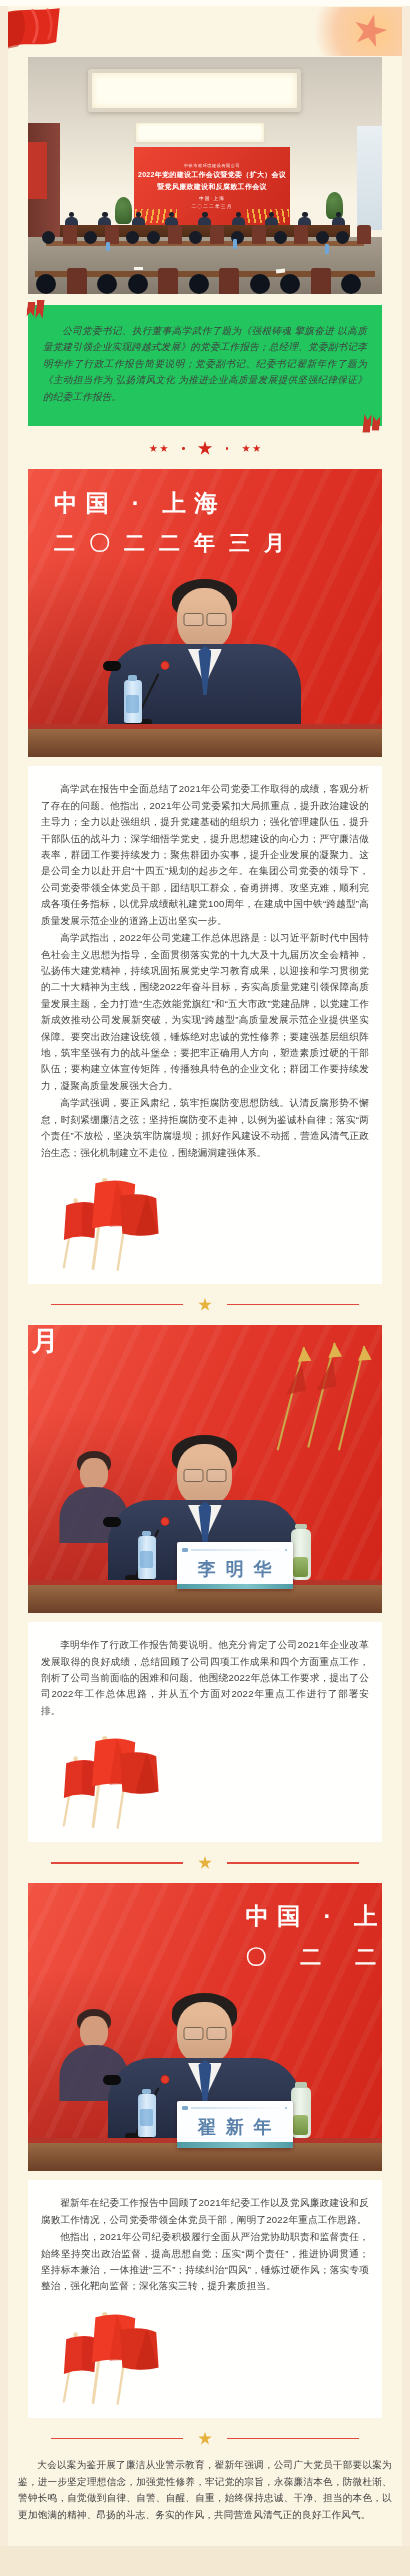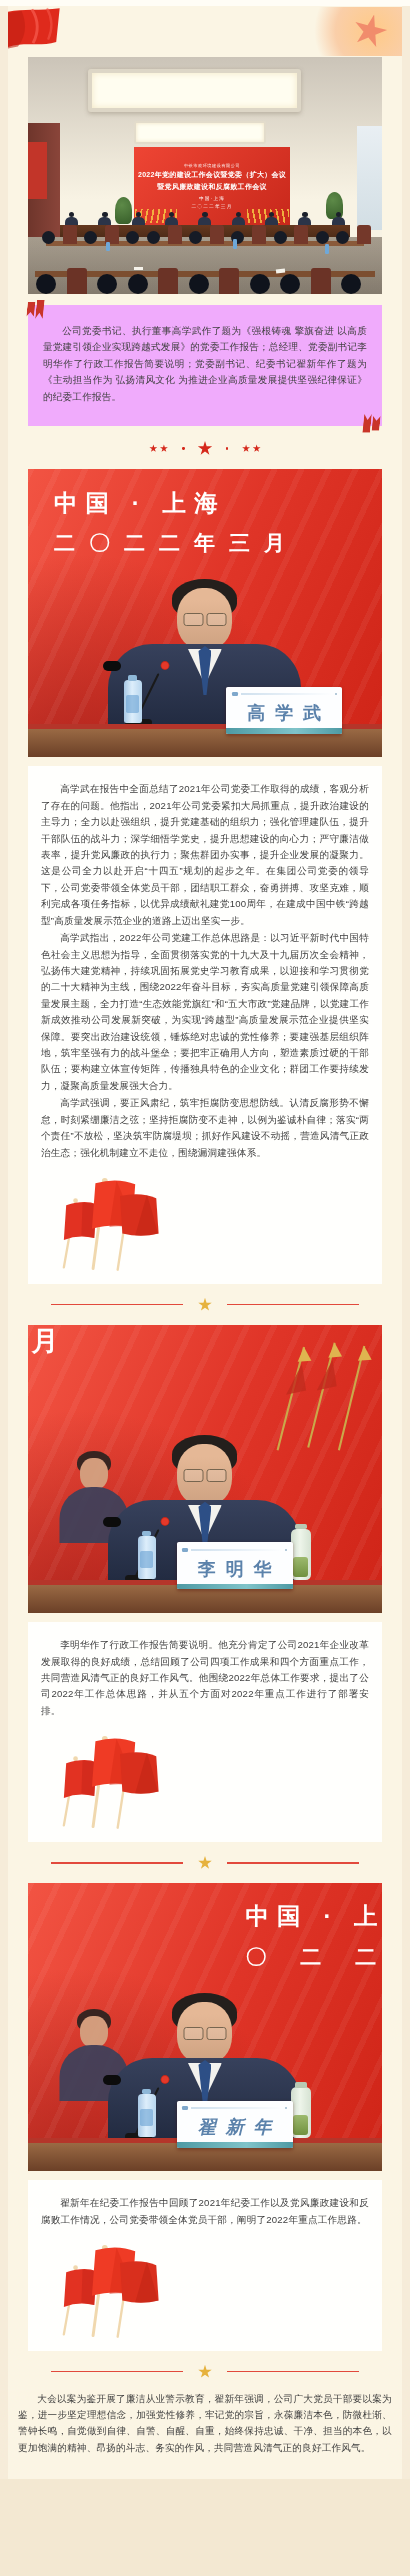--- a/index.html
+++ b/index.html
@@ -59,21 +59,21 @@
   .ah{border-radius:50%;background:#161b26;flex:0 0 auto;}
   .aud1 .ah{width:13px;height:13px;} .aud2 .ah{width:20px;height:20px;background:#0f131c;}
   .ac{flex:0 0 auto;background:#74382a;border-radius:2.9px 2.9px 0 0;}
   .aud1 .ac{width:14px;height:18.7px;} .aud2 .ac{width:20px;height:26px;background:#6b3326;}
   .paper{position:absolute;width:9.3px;height:3.5px;background:#f5f2ea;}
   .pp1{left:30%;bottom:10%;} .pp2{left:70%;bottom:9%;transform:rotate(-6deg);}
   .mt-bottle{position:absolute;width:4.1px;height:9.3px;border-radius:1.2px;background:#6fa8d8;}
   .bt1{left:22%;bottom:18%;} .bt2{left:58%;bottom:19%;} .bt3{left:84%;bottom:17%;}
 
   
-  .quote-box{margin:11.7px 20.4px 0;background:#f0abfc;position:relative;padding:17.5px 15px 21px;box-sizing:border-box;}
+  .quote-box{margin:11.7px 20.4px 0;background:#22c55e;position:relative;padding:17.5px 15px 21px;box-sizing:border-box;font-style:italic;}
   .quote-box .para{margin:0;}
   .qmark{position:absolute;width:20px;height:18.7px;}
   .qmark i{position:absolute;background:#c93529;display:block;transform:skewX(-6deg);
     clip-path:polygon(0 0,100% 0,100% 100%,50% 68%,0 100%);}
   .qmark i:first-child{left:0;top:2.3px;width:7.6px;height:14.6px;}
   .qmark i:last-child{left:9.3px;top:0;width:7.6px;height:18.7px;}
   .qm-tl{left:-1.2px;top:-5.3px;}
   .qm-br{right:2.3px;bottom:-7px;transform:rotate(180deg);}
 
   
@@ -125,21 +125,21 @@
     background:#27221f;border-radius:50% 50% 40% 40%;}
   .person-bg .bg-face{position:absolute;left:50%;top:7px;width:28px;height:32px;transform:translateX(-50%);
     background:#d3a785;border-radius:45%;}
   .person-bg .bg-body{position:absolute;left:50%;bottom:0;width:69px;height:56px;transform:translateX(-50%);
     background:#39415c;border-radius:32px 32px 0 0;}
   .desk{position:absolute;left:0;right:0;bottom:0;height:33px;}
   .desk-cloth{height:5.3px;background:#b5352a;}
   .desk-wood{height:27.5px;background:linear-gradient(180deg,#9a6a44,#6b4027);}
   .namecard{position:absolute;bottom:23.4px;width:116px;height:47px;background:#fdfeff;border-radius:1.8px;
     box-shadow:0 1.8px 3.5px rgba(80,10,5,.4);display:flex;flex-direction:column;overflow:hidden;}
-  .nc-gao{left:56%;} .nc-li{left:42%;} .nc-zhai{left:42%;font-style:italic;}
+  .nc-gao{left:56%;} .nc-li{left:42%;} .nc-zhai{left:42%;}
   .nc-top{height:10px;display:flex;align-items:center;gap:2.9px;padding:2.3px 5.3px 0;}
   .nc-logo{width:6.4px;height:4.1px;background:#7fa8cc;border-radius:1.2px;}
   .nc-line{flex:1;height:2.3px;background:linear-gradient(90deg,#cfe0ee,rgba(207,224,238,0));}
   .nc-dot{width:2.3px;height:2.3px;border-radius:50%;background:#9db8cc;}
   .nc-name{flex:1;display:flex;align-items:center;justify-content:center;font-size:18px;color:#5b82ab;
     font-weight:bold;letter-spacing:.55em;text-indent:.55em;}
   .nc-band{height:5.8px;background:linear-gradient(90deg,#4e9aa4,#7fc3c9 60%,#4e9aa4);}
   .mic{position:absolute;bottom:33px;left:20%;width:64px;height:64px;}
   .mic-stem{position:absolute;left:34px;bottom:0;width:2.3px;height:56px;background:#1a1a1a;
     border-radius:1.8px;transform:rotate(26deg);transform-origin:bottom;}
@@ -328,33 +328,24 @@
       <div class="mic">
         <span class="mic-stem"></span>
           <span class="mic-head"></span>
           <span class="mic-base"></span>
       </div>
       <span class="bottle bo-gao"></span>
       <div class="desk">
           <div class="desk-cloth"></div>
           <div class="desk-wood"></div>
         </div>
-      <div class="namecard nc-gao">
-        <div class="nc-top">
-            <span class="nc-logo"></span>
-            <span class="nc-line"></span>
-            <span class="nc-dot"></span>
-          </div>
-        <div class="nc-name">高学武</div>
-        <div class="nc-band"></div>
-      </div>
     </figure>
 
     <section class="white-box">
-      <p class="para">高学武在报告中全面总结了2021年公司党委工作取得的成绩，客观分析了存在的问题。他指出，2021年公司党委紧扣大局抓重点，提升政治建设的主导力；全力以赴强组织，提升党建基础的组织力；强化管理建队伍，提升干部队伍的战斗力；深学细悟学党史，提升思想建设的向心力；严守廉洁做表率，提升党风廉政的执行力；聚焦群团办实事，提升企业发展的凝聚力。这是公司全力以赴开启“十四五”规划的起步之年。在集团公司党委的领导下，公司党委带领全体党员干部，团结职工群众，奋勇拼搏、攻坚克难，顺利完成各项任务指标，以优异成绩献礼建党100周年，在建成中国中铁“跨越型”高质量发展示范企业的道路上迈出坚实一步。</p>
+      <p class="para">高学武在报告中全面总结了2021年公司党委工作取得的成绩，客观分析了存在的问题。他指出，2021年公司党委紧扣大局抓重点，提升政治建设的主导力；全力以赴强组织，提升党建基础的组织力；强化管理建队伍，提升干部队伍的战斗力；深学细悟学党史，提升思想建设的向心力；严守廉洁做表率，群团工作要持续发力；聚焦群团办实事，提升企业发展的凝聚力。这是公司全力以赴开启“十四五”规划的起步之年。在集团公司党委的领导下，公司党委带领全体党员干部，团结职工群众，奋勇拼搏、攻坚克难，顺利完成各项任务指标，以优异成绩献礼建党100周年，在建成中国中铁“跨越型”高质量发展示范企业的道路上迈出坚实一步。</p>
       <p class="para">高学武指出，2022年公司党建工作总体思路是：以习近平新时代中国特色社会主义思想为指导，全面贯彻落实党的十九大及十九届历次全会精神，弘扬伟大建党精神，持续巩固拓展党史学习教育成果，以迎接和学习贯彻党的二十大精神为主线，围绕2022年奋斗目标，夯实高质量党建引领保障高质量发展主题，全力打造“生态效能党旗红”和“五大市政”党建品牌，以党建工作新成效推动公司发展新突破，为实现“跨越型”高质量发展示范企业提供坚实保障。要突出政治建设统领，锤炼绝对忠诚的党性修养；要建强基层组织阵地，筑牢坚强有力的战斗堡垒；要把牢正确用人方向，塑造素质过硬的干部队伍；要构建立体宣传矩阵，传播独具特色的企业文化；群团工作要持续发力，凝聚高质量发展强大合力。</p>
       <p class="para">高学武强调，要正风肃纪，筑牢拒腐防变思想防线。认清反腐形势不懈怠，时刻紧绷廉洁之弦；坚持拒腐防变不走神，以例为鉴诚朴自律；落实“两个责任”不放松，坚决筑牢防腐堤坝；抓好作风建设不动摇，营造风清气正政治生态；强化机制建立不走位，围绕漏洞建强体系。</p>
       <svg class="flags" viewBox="0 0 212 162">
           <use href="#flags-def"></use>
         </svg>
     </section>
 
     <div class="line-divider">
       <span class="ld-line"></span>
       <span class="gstar"></span>
@@ -401,21 +392,21 @@
             <span class="nc-logo"></span>
             <span class="nc-line"></span>
             <span class="nc-dot"></span>
           </div>
         <div class="nc-name">李明华</div>
         <div class="nc-band"></div>
       </div>
     </figure>
 
     <section class="white-box">
-      <p class="para">李明华作了行政工作报告简要说明。他充分肯定了公司2021年企业改革发展取得的良好成绩，总结回顾了公司四项工作成果和四个方面重点工作，共同营造风清气正的良好工作风气。他围绕2022年总体工作要求，提出了公司2022年工作总体思路，并从五个方面对2022年重点工作进行了部署安排。</p>
+      <p class="para">李明华作了行政工作报告简要说明。他充分肯定了公司2021年企业改革发展取得的良好成绩，总结回顾了公司四项工作成果和四个方面重点工作，剖析了公司当前面临的困难和问题。他围绕2022年总体工作要求，提出了公司2022年工作总体思路，并从五个方面对2022年重点工作进行了部署安排。</p>
       <svg class="flags" viewBox="0 0 212 162">
           <use href="#flags-def"></use>
         </svg>
     </section>
 
     <div class="line-divider">
       <span class="ld-line"></span>
       <span class="gstar"></span>
       <span class="ld-line"></span>
     </div>
@@ -459,20 +450,21 @@
             <span class="nc-line"></span>
             <span class="nc-dot"></span>
           </div>
         <div class="nc-name">翟新年</div>
         <div class="nc-band"></div>
       </div>
     </figure>
 
     <section class="white-box">
       <p class="para">翟新年在纪委工作报告中回顾了2021年纪委工作以及党风廉政建设和反腐败工作情况，公司党委带领全体党员干部，阐明了2022年重点工作思路。</p>
+      <p class="para">他指出，2021年公司纪委积极履行全面从严治党协助职责和监督责任，始终坚持突出政治监督，提高思想自觉；压实“两个责任”，推进协调贯通；坚持标本兼治，一体推进“三不”；持续纠治“四风”，锤炼过硬作风；落实专项整治，强化靶向监督；深化落实三转，提升素质担当。</p>
       <svg class="flags" viewBox="0 0 212 162">
           <use href="#flags-def"></use>
         </svg>
     </section>
 
     <div class="line-divider">
       <span class="ld-line"></span>
       <span class="gstar"></span>
       <span class="ld-line"></span>
     </div>

